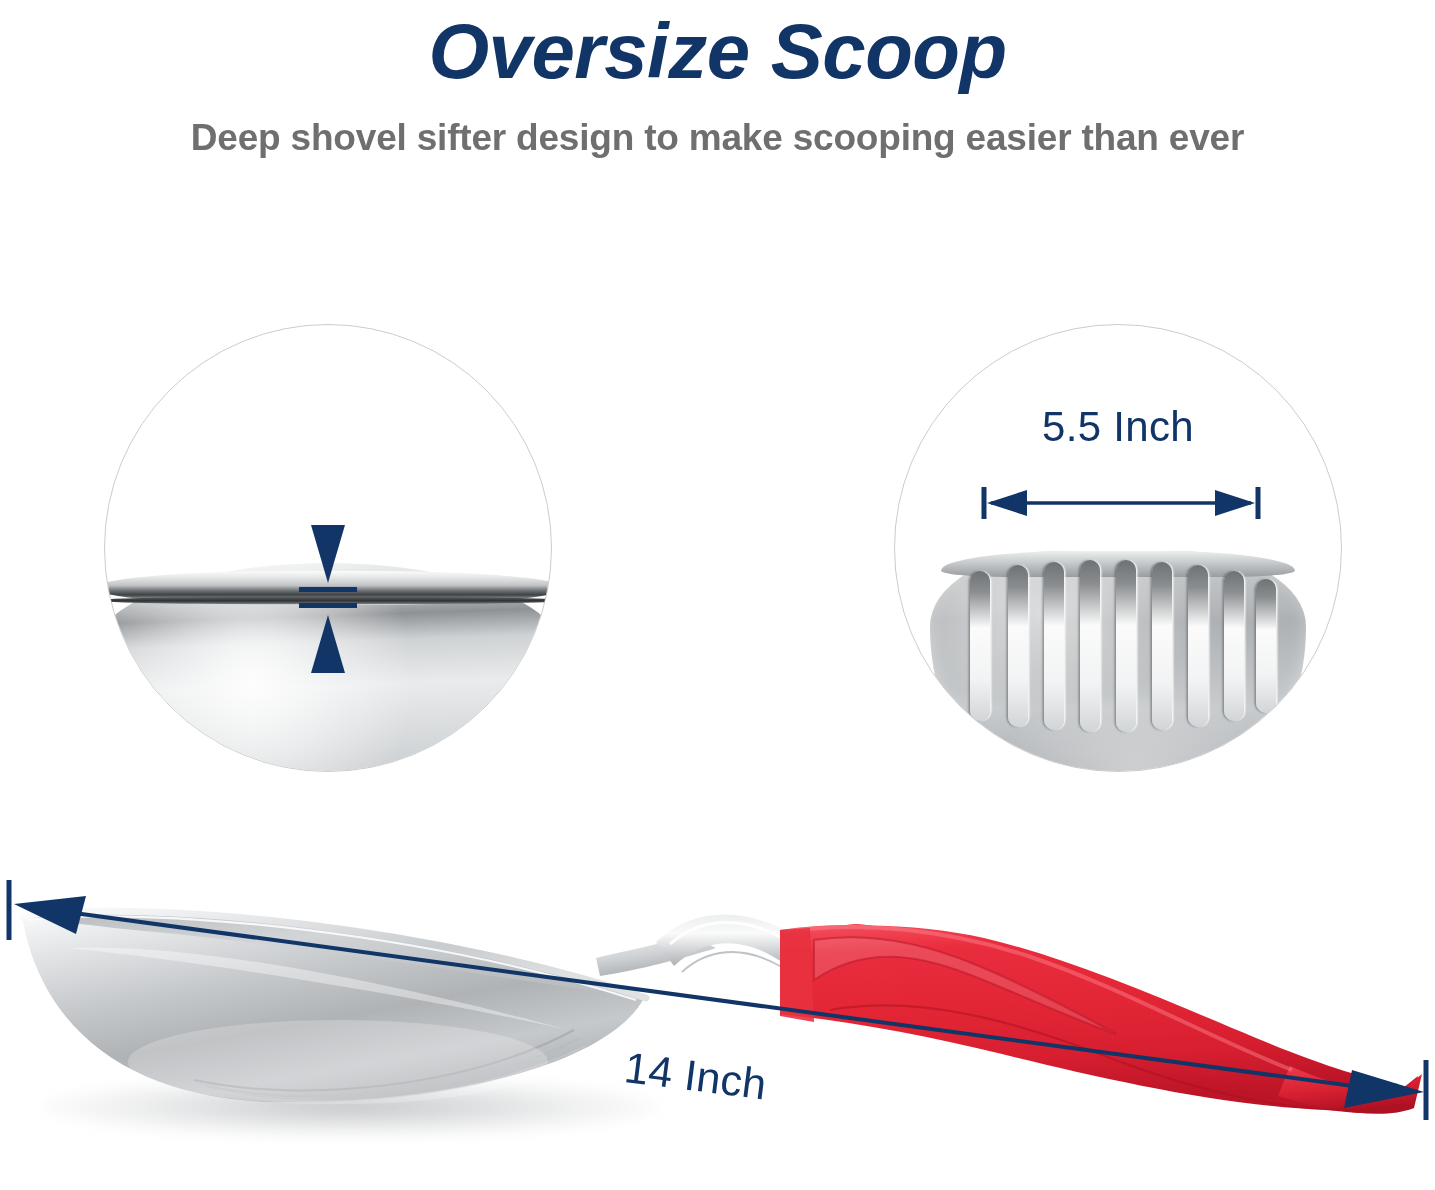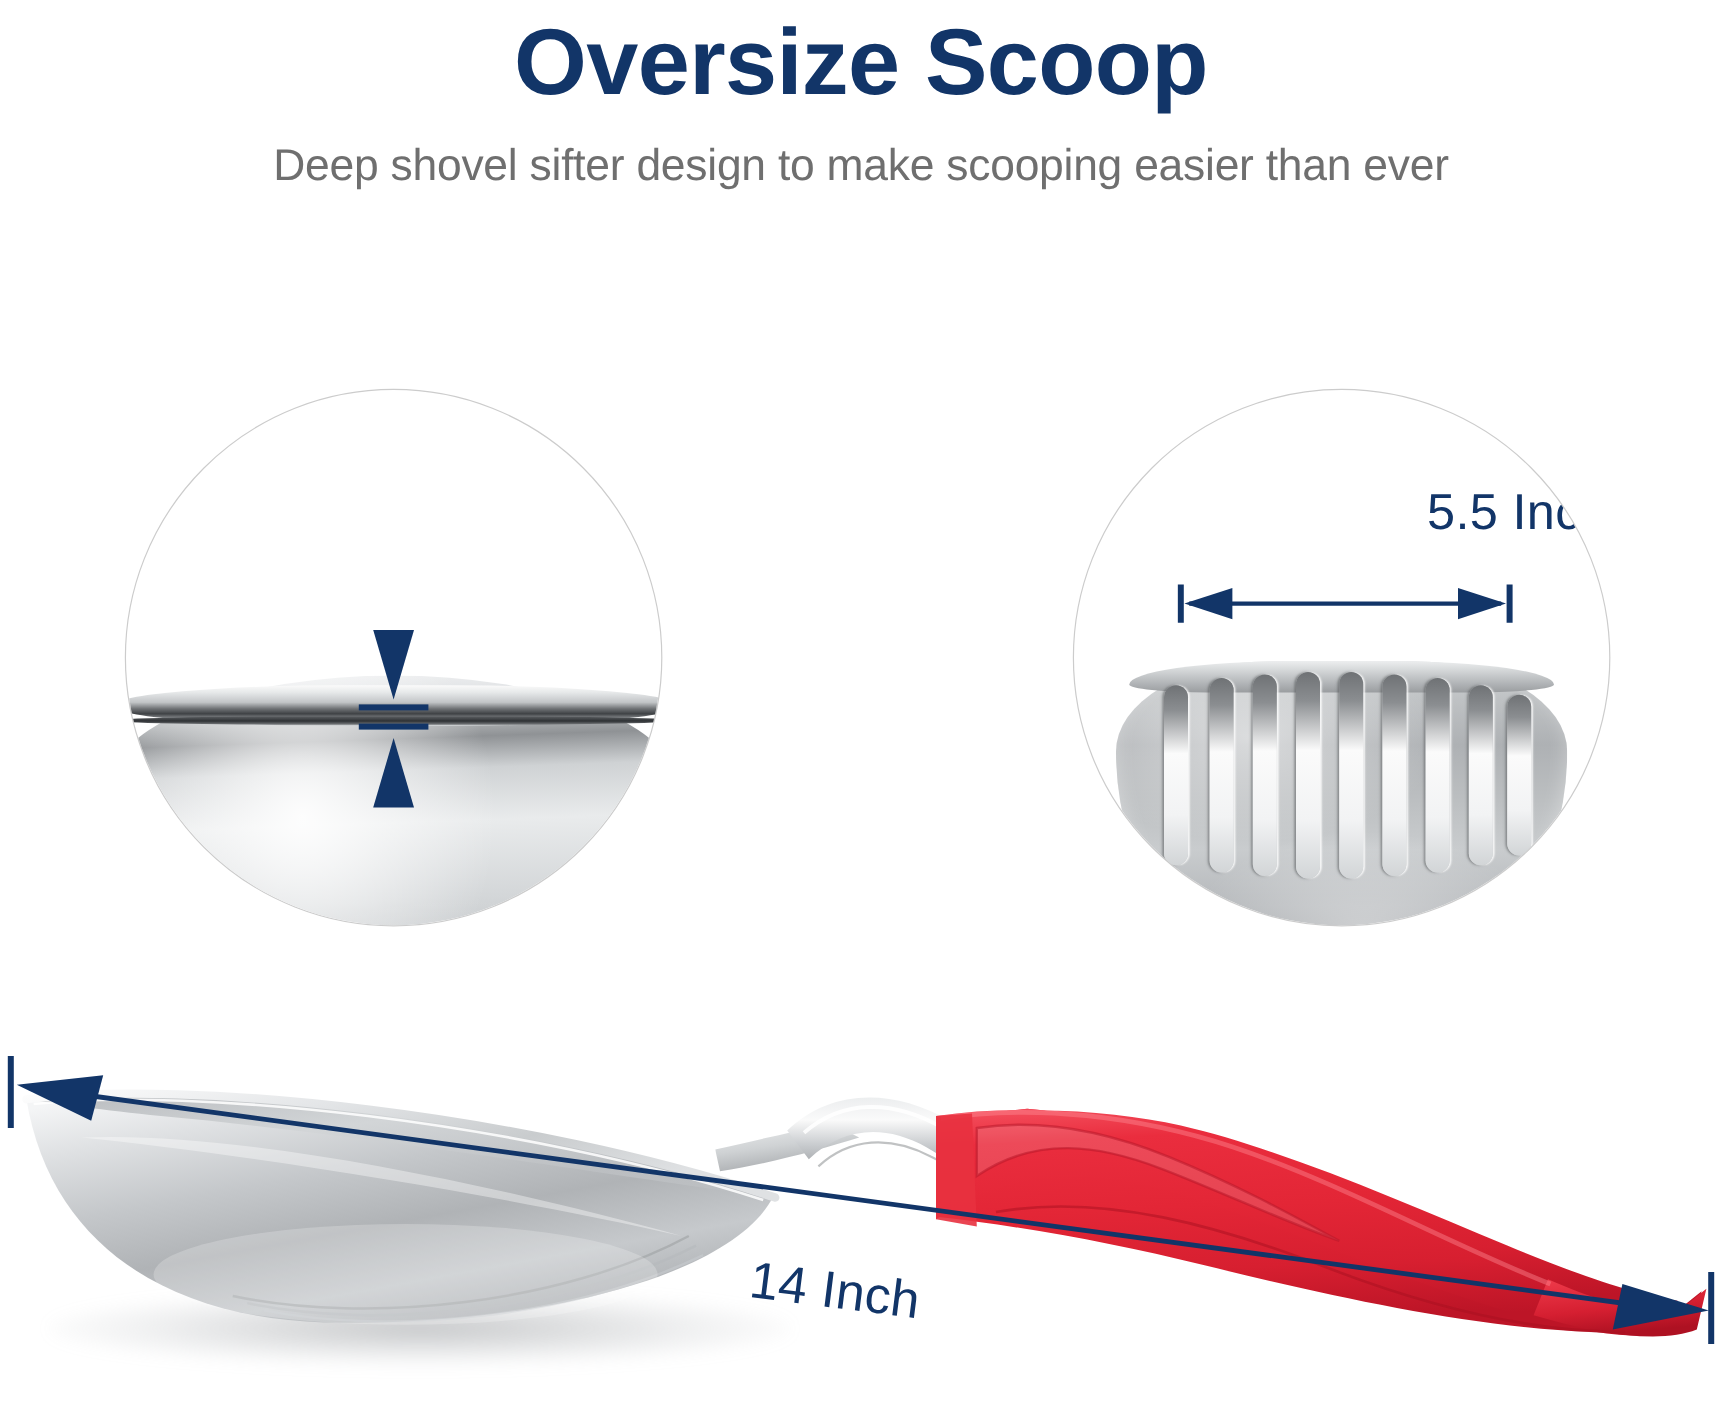--- a/index.html
+++ b/index.html
@@ -24,26 +24,27 @@
     text-align: center;
   }
   #page-title {
     margin: 0;
     padding-top: 8px;
     font-size: 78px;
     font-weight: 700;
     letter-spacing: -0.5px;
     color: #123568;
     line-height: 1.12;
+    font-style: italic;
   }
   #page-subtitle {
     margin: 0;
     padding-top: 22px;
     font-size: 37px;
-    font-weight: 400;
+    font-weight: 700;
     color: #6f6f6f;
     letter-spacing: -0.2px;
   }
 
   
   .callout {
     position: absolute;
     border: 1.6px solid #cccccc;
     border-radius: 50%;
     background: #ffffff;
@@ -65,21 +66,21 @@
     position: absolute;
     width: 100%;
     text-align: center;
     color: #123568;
     font-size: 42px;
     font-weight: 400;
     letter-spacing: 0.3px;
     z-index: 6;
   }
   #thickness-label { top: 104px; }
-  #width-label { top: 78px; text-align: right; }
+  #width-label { top: 78px; }
 
   
   #edge-bowl {
     position: absolute;
     left: -14px;
     top: 238px;
     width: 474px;
     height: 420px;
     border-radius: 50% 50% 48% 48% / 22% 22% 78% 78%;
     background:

